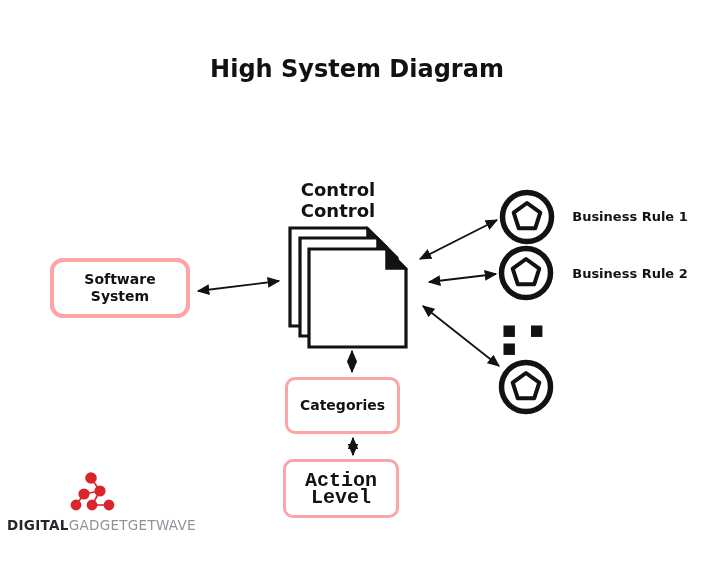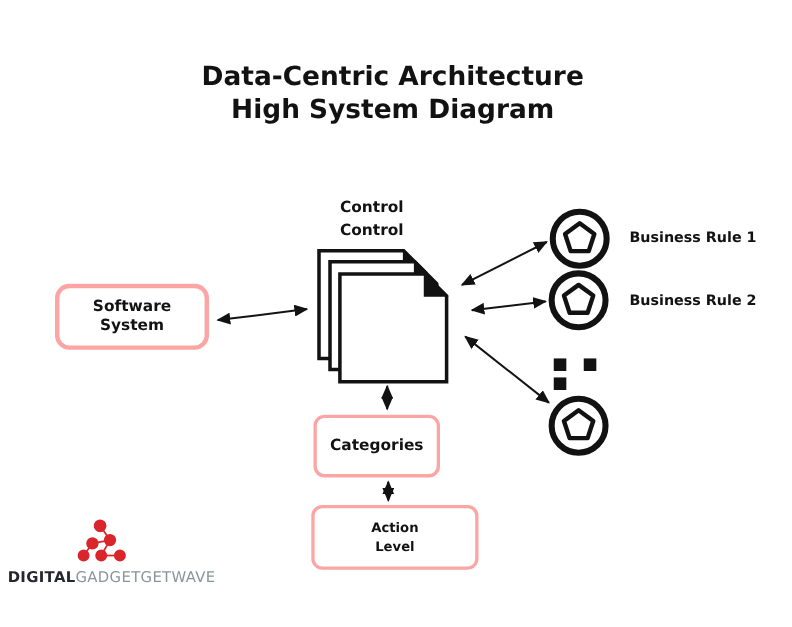--- a/index.html
+++ b/index.html
@@ -25,21 +25,21 @@
   }
 
   .node-label {
     font-weight: bold;
     color: #121212;
     text-align: center;
   }
 
   .ct-label {
     left: 278px; top: 179px; width: 120px;
-    font-size: 14px; line-height: 21px;
+    font-size: 18px; line-height: 21px;
   }
 
   .shape-box {
     background: #ffffff;
     border: 3px solid #fca5a5;
     border-radius: 10px;
     display: flex;
     align-items: center;
     justify-content: center;
     text-align: center;
@@ -50,22 +50,22 @@
   .software-box {
     left: 50px; top: 258px; width: 140px; height: 60px;
     border-width: 4px; border-radius: 13px;
     font-size: 14px; line-height: 17px;
   }
   .categories-box {
     left: 285px; top: 377px; width: 115px; height: 57px;
     font-size: 14px; line-height: 17px;
   }
   .action-box {
-    left: 283px; top: 459px; width: 152px; height: 59px;
-    font-size: 12px; line-height: 17px;
+    left: 283px; top: 459px; width: 116px; height: 59px;
+    font-size: 20px; line-height: 17px; font-family: Liberation Mono, monospace;
   }
 
   .br-label {
     left: 560px; width: 140px;
     font-size: 13px; line-height: 15px;
     font-weight: bold; color: #121212;
     text-align: center;
   }
   .br-label-1 { top: 209px; }
   .br-label-2 { top: 266px; }
@@ -89,21 +89,20 @@
   .brand .light-part { font-weight: normal; color: #8d939b; }
 
   svg.layer { position: absolute; left: 0; top: 0; }
 </style>
 </head>
 <body>
 
 <div class="canvas">
 
   <div class="abs title">
-    <div>Data-Centric Architecture</div>
     <div>High System Diagram</div>
   </div>
 
   <svg class="layer" width="720" height="570" viewBox="0 0 720 570">
     <defs>
       <marker id="ah" markerWidth="7" markerHeight="6" refX="6.3" refY="3" orient="auto-start-reverse" markerUnits="strokeWidth">
         <path d="M0,0 L7,3 L0,6 Z" fill="#121212"></path>
       </marker>
     </defs>
 

